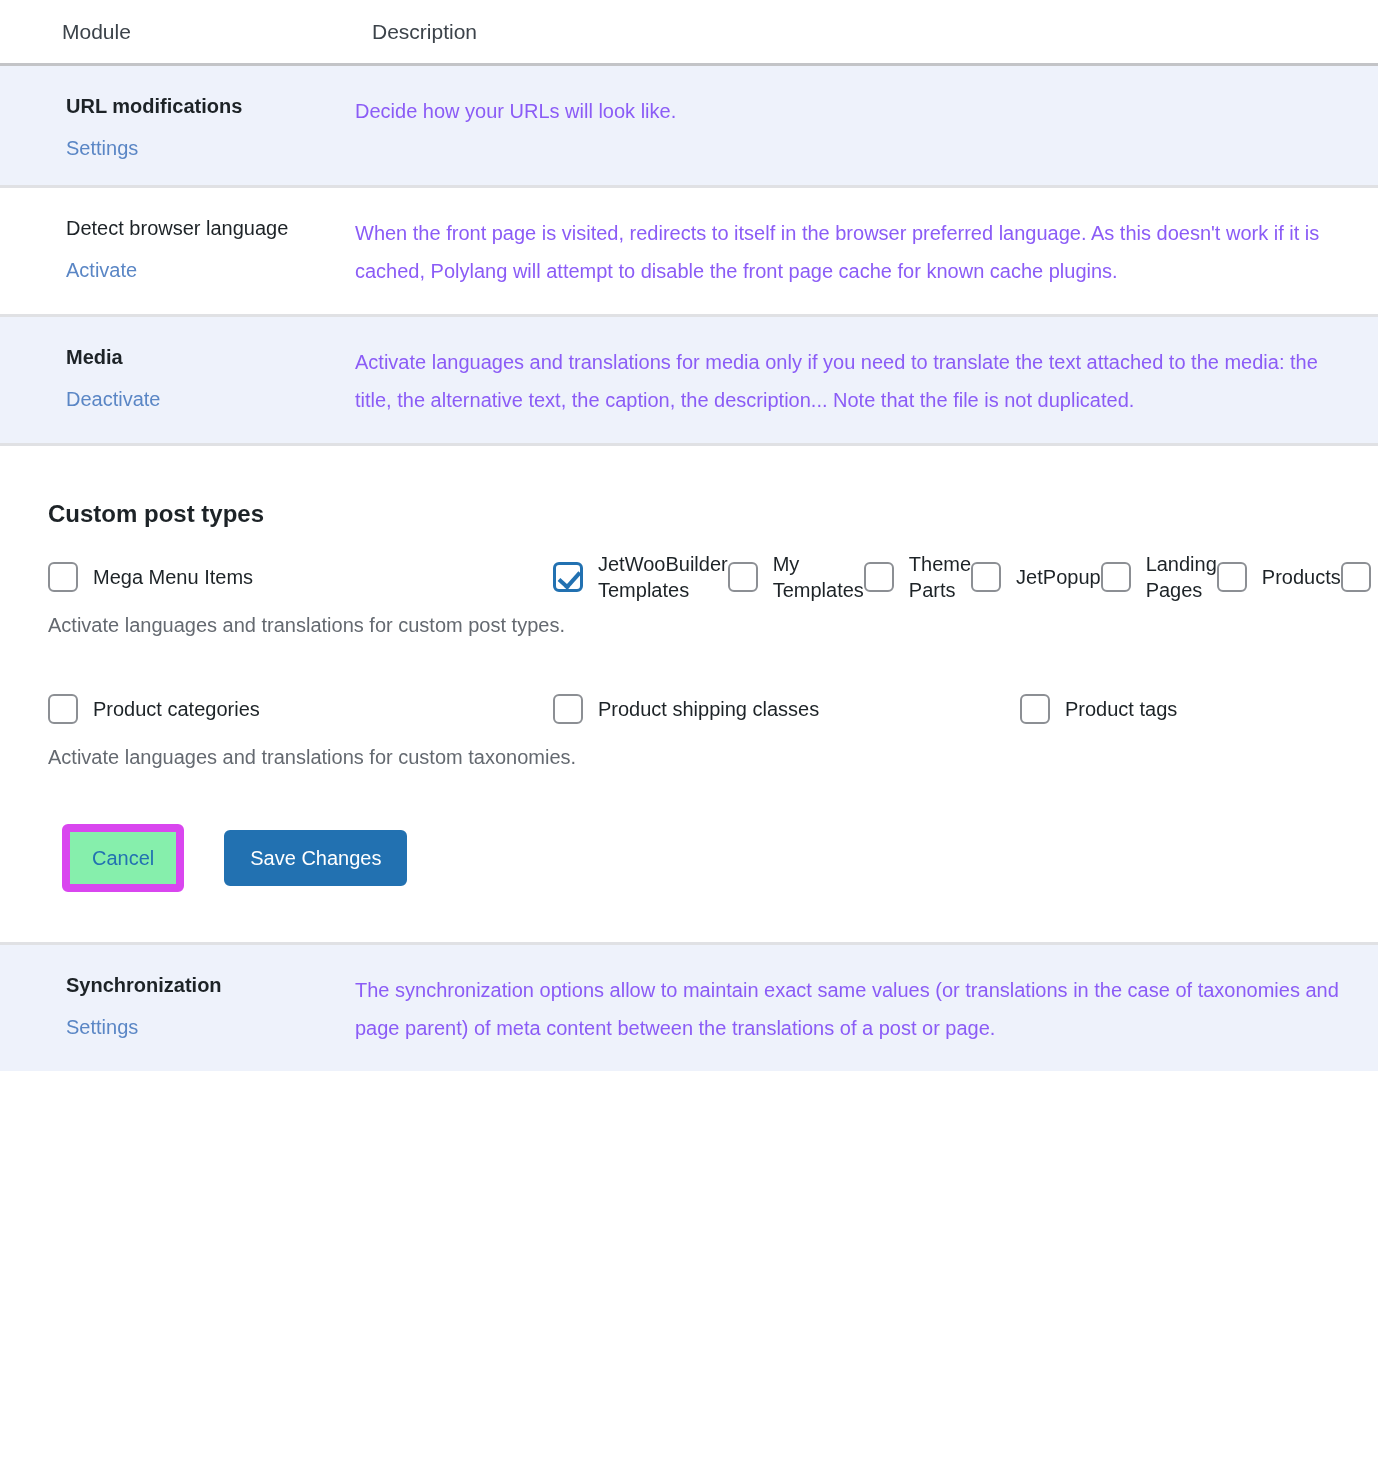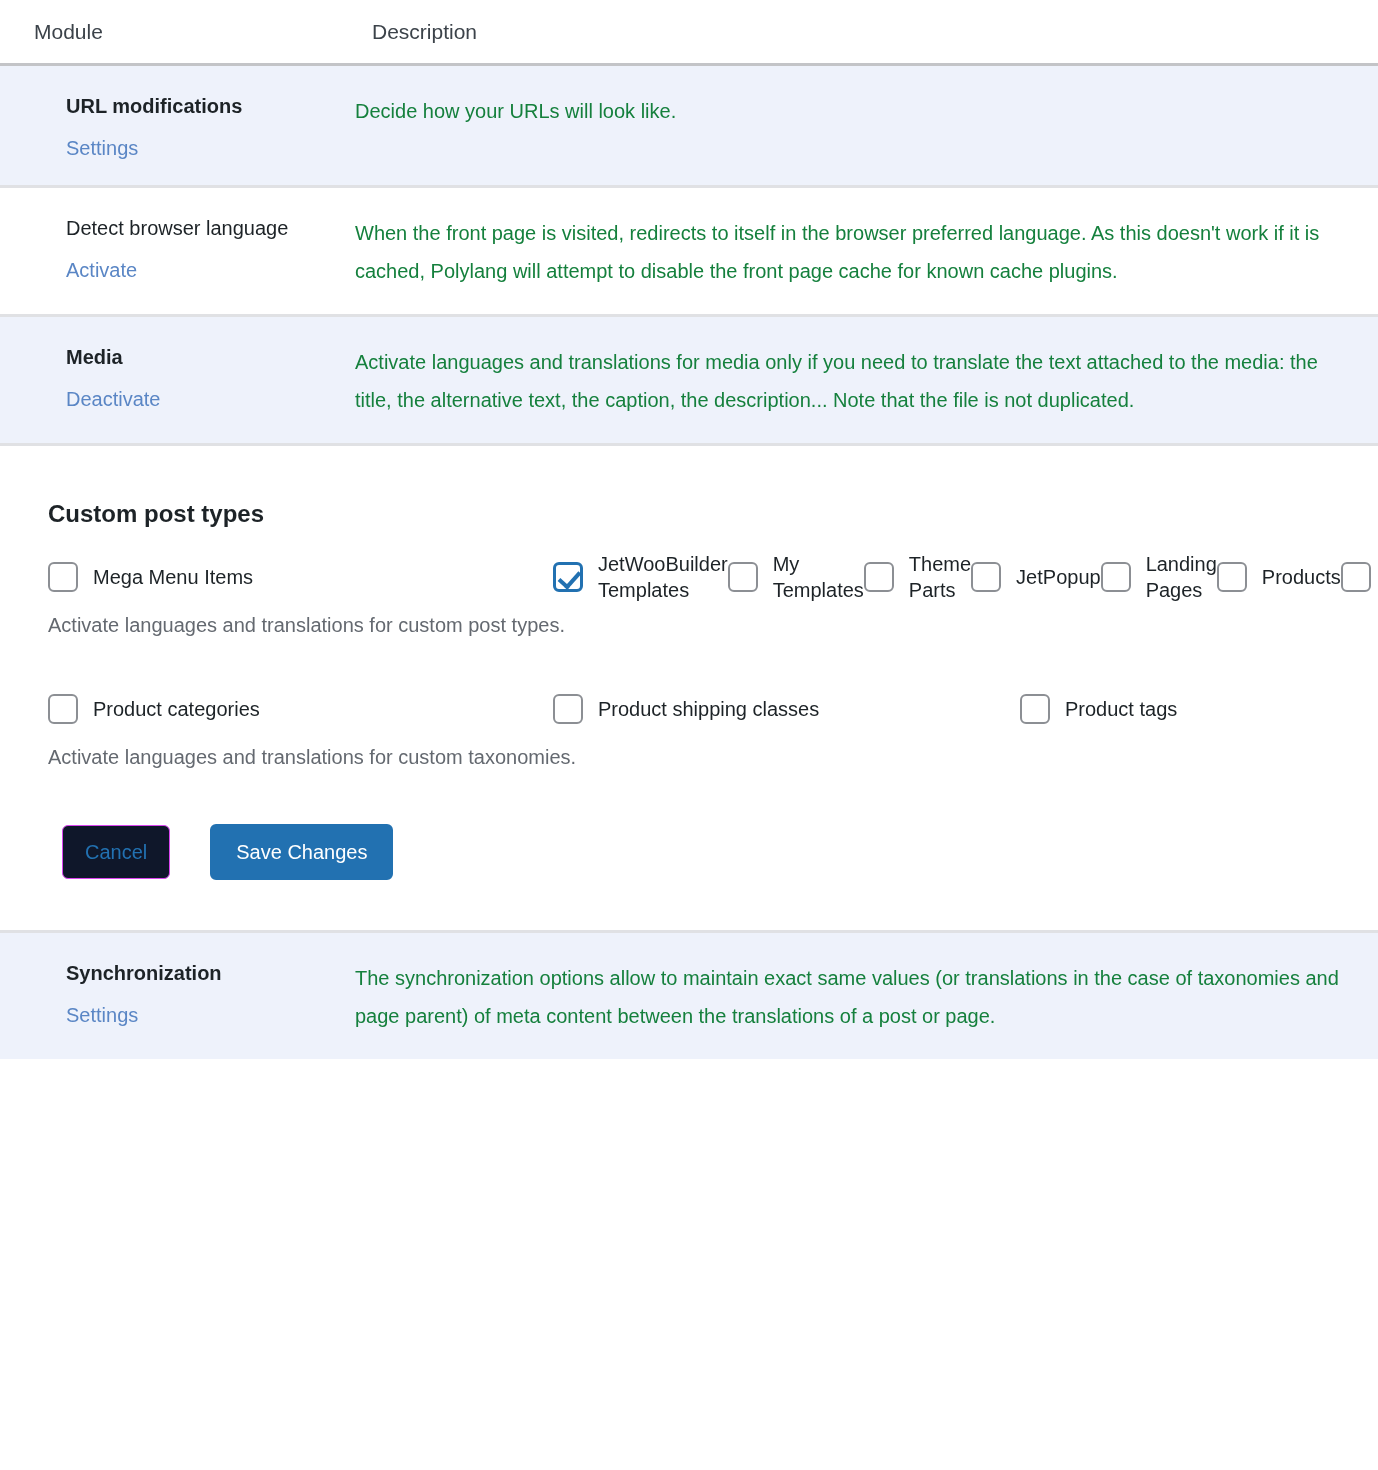--- a/index.html
+++ b/index.html
@@ -21,21 +21,21 @@
 
   .table-head-row { height: 63px; }
   .th {
     text-align: left;
     font-size: 21px;
     font-weight: 400;
     color: #3c434a;
     padding: 0 0 0 0;
     vertical-align: middle;
   }
-  .col-module { width: 355px; padding-left: 34px; }
+  .col-module { width: 355px; padding-left: 62px; }
   .col-desc   { padding-left: 17px; }
 
   .head-divider {
     height: 3px;
     background: #c3c4c7;
     width: 100%;
   }
 
   .module-row {
     display: flex;
@@ -64,21 +64,21 @@
     line-height: 26px;
     color: #5a86c5;
     text-decoration: none;
     cursor: pointer;
   }
   .desc-cell {
     flex: 1 1 auto;
     padding-right: 30px;
     font-size: 20px;
     line-height: 38px;
-    color: #15803d;
+    color: #8b5cf6;
   }
 
   
   .settings-panel {
     background: #ffffff;
     padding: 54px 0 0 0;
     border-bottom: 3px solid #e0e1e4;
   }
   .panel-title {
     font-size: 21px;
@@ -153,22 +153,22 @@
   }
   .btn {
     font-family: "Liberation Sans", sans-serif;
     font-size: 20px;
     line-height: 1;
     border-radius: 6px;
     cursor: pointer;
     padding: 16px 22px;
   }
   .btn-secondary {
-    background: #0f172a;
-    border: 1px solid #d946ef;
+    background: #86efac;
+    border: 8px solid #d946ef;
     color: #2271b1;
     margin-right: 40px;
   }
   .btn-primary {
     background: #2271b1;
     border: 2px solid #2271b1;
     color: #ffffff;
     padding: 16px 24px;
   }
 

